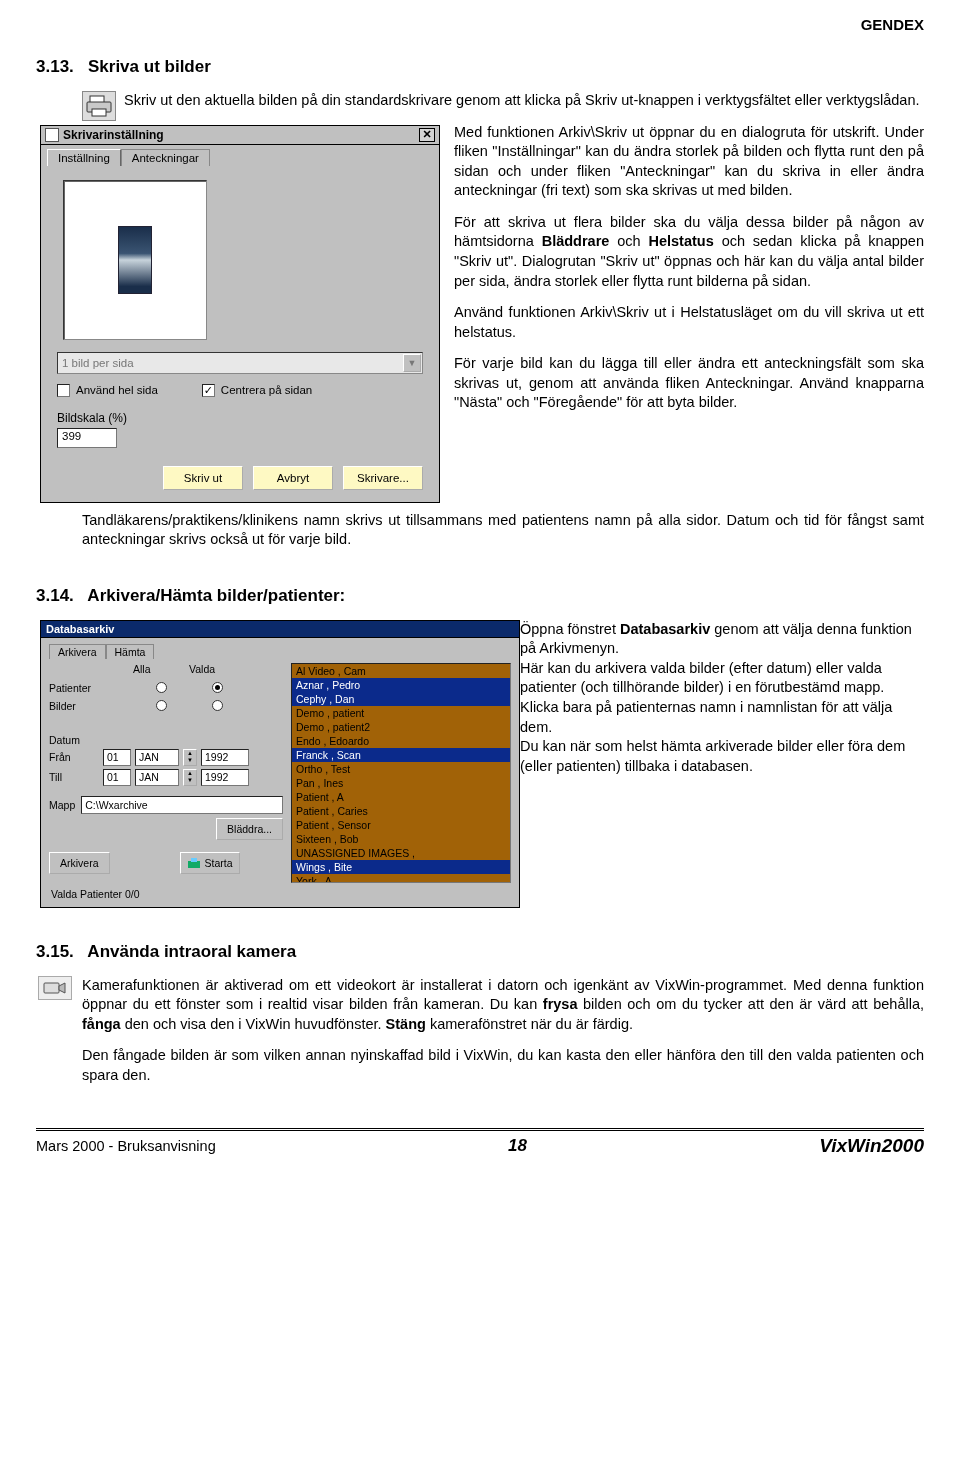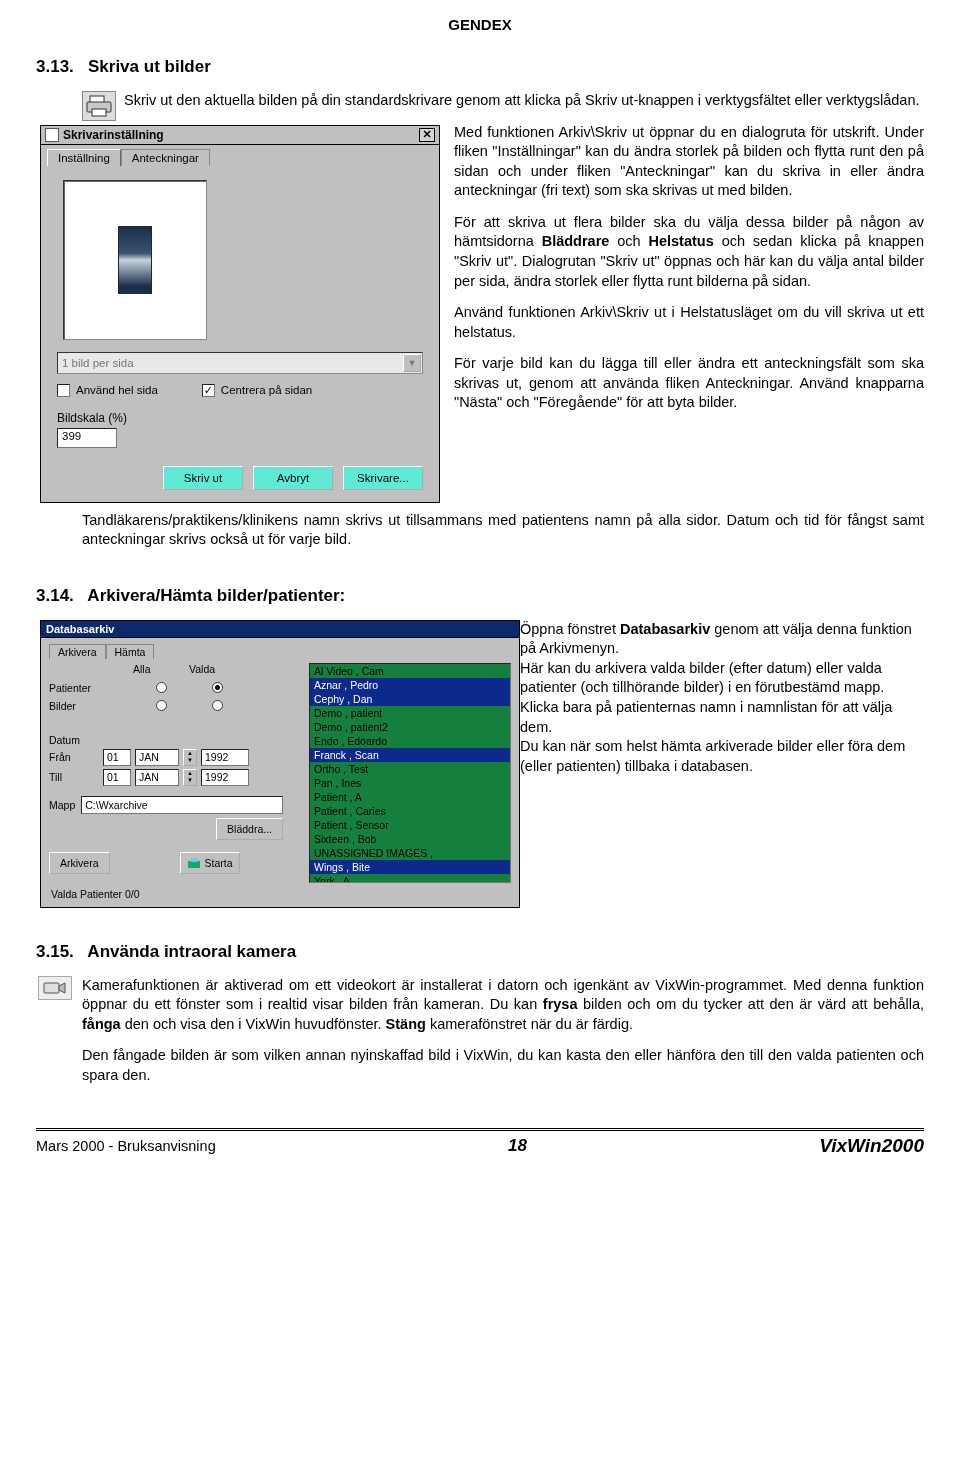--- a/index.html
+++ b/index.html
@@ -6,21 +6,21 @@
   body {
     font-family: Arial, Helvetica, sans-serif;
     font-size: 14.5px;
     color: #000;
     background: #fff;
     width: 960px;
     margin: 0 auto;
     padding: 16px 36px 16px 36px;
     position: relative;
   }
-  .header-company { text-align: center; font-weight: bold; font-size: 15px; margin-bottom: 20px; }
+  .header-company { text-align: right; font-weight: bold; font-size: 15px; margin-bottom: 20px; }
   .section-heading { font-weight: bold; font-size: 17px; margin-top: 24px; margin-bottom: 14px; clear: both; }
   .inner-content { margin-left: 46px; margin-right: 0; }
   .print-icon {
     float: left;
     width: 34px; height: 30px;
     border: 1px solid #888;
     background: #ddd;
     position: relative;
     margin-right: 8px;
   }
@@ -97,21 +97,21 @@
     background:#c0c0c0; border:1px outset #fff; display:flex; align-items:center; justify-content:center; font-size:9px;}
   .dlg1 .checks { display:flex; gap: 44px; margin: 4px 0 14px 0; font-size:11.5px;}
   .dlg1 .chk { display:flex; align-items:center; gap:6px;}
   .dlg1 .chkbox { width:13px; height:13px; background:#fff; border:1px inset #777; font-size:11px;
     display:flex; align-items:center; justify-content:center; line-height:1;}
   .dlg1 .field-row { display:flex; flex-direction:column; gap:3px; margin-bottom:18px;}
   .dlg1 .numfield { width:60px; height:20px; background:#fff; border:1px inset #777;
     padding:1px 4px; font-size:11.5px;}
   .dlg1 .btn-row { display:flex; justify-content:flex-end; gap:10px; }
   .dlg1 .btn {
-    min-width: 80px; height: 24px; background:#5eead4;
+    min-width: 80px; height: 24px; background:#fef9c3;
     border: 1px outset #fff; font-size:11.5px;
     display:flex; align-items:center; justify-content:center;
   }
 
   
   .wrap-p { text-align: justify; margin-bottom:12px; line-height:1.35; }
 
   
   .sec314-row { display:flex; align-items:flex-start; margin-left:46px;}
   .dlg2 {
@@ -150,22 +150,22 @@
   .dlg2 .df{ background:#fff;border:1px inset #777;height:17px;padding:0 3px;display:flex;align-items:center;}
   .dlg2 .df.w1{width:28px;} .dlg2 .df.w2{width:44px;} .dlg2 .df.w3{width:48px;}
   .dlg2 .spin{width:14px;height:17px;background:#c0c0c0;border:1px outset #fff;display:flex;flex-direction:column;}
   .dlg2 .spin span{flex:1;font-size:6px;text-align:center;line-height:1;}
   .dlg2 .mapp{display:flex;align-items:center;gap:6px;margin-top:10px;font-size:10.5px;}
   .dlg2 .mapp .in{flex:1;height:18px;background:#fff;border:1px inset #777;padding:8px 3px;display:flex;align-items:center;}
   .dlg2 .actbtn{ height:22px;background:#c0c0c0;border:1px outset #fff;font-size:10.5px;
     display:flex;align-items:center;justify-content:center;padding:8px 10px;}
   .dlg2 .bottom-btns{display:flex;gap:70px;margin-top:12px;align-items:center;}
   .dlg2 .listbox{
-    background:#15803d;border:1px inset #777;height:220px;overflow:hidden;font-size:10.5px;
-    display:flex;flex-direction:column;margin-left:18px;
+    background:#a16207;border:1px inset #777;height:220px;overflow:hidden;font-size:10.5px;
+    display:flex;flex-direction:column;
   }
   .dlg2 .listbox .item{padding:1px 4px;white-space:nowrap;}
   .dlg2 .listbox .item.sel{background:#0b2a8b;color:#fff;}
   .dlg2 .status{font-size:10.5px;margin-top:4px;background:#c0c0c0;padding:1px 2px;}
   .sec314-text { flex:1; font-size:14.5px; line-height:1.35; text-align:left; }
 
   
   .cam-icon{ float:left; width:34px;height:24px;border:1px solid #aaa;background:#eee;
     display:flex;align-items:center;justify-content:center;margin-right:10px;margin-left:-44px;}
 

